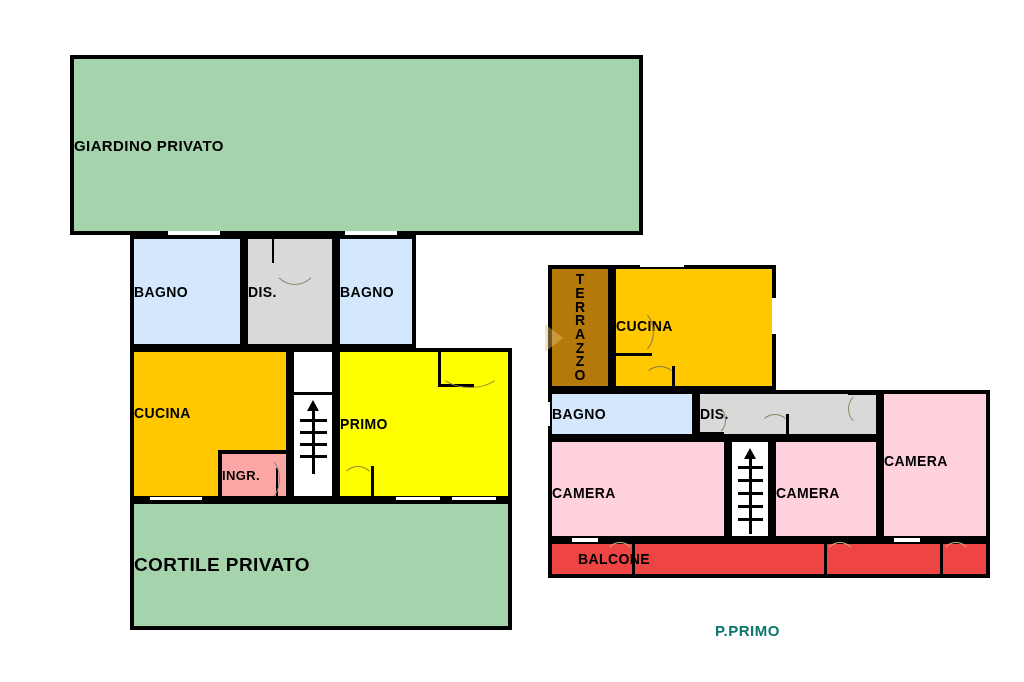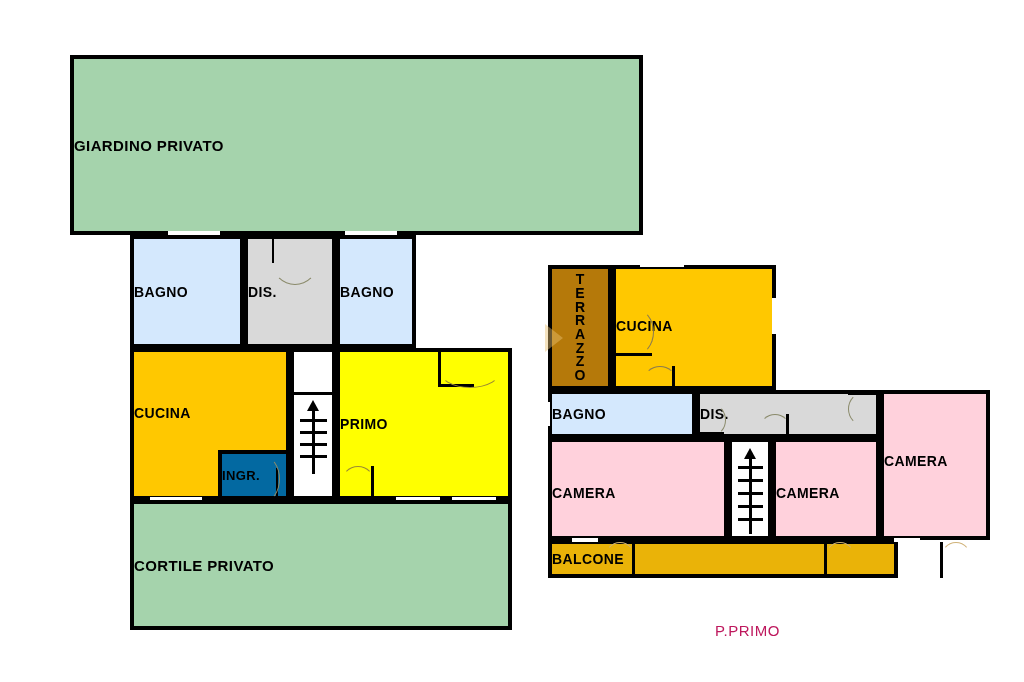--- a/index.html
+++ b/index.html
@@ -70,22 +70,22 @@
     position: absolute;
     background: #000000;
   }
   .arrowhead {
     position: absolute;
     width: 0;
     height: 0;
   }
   .floor-caption {
     position: absolute;
-    color: #be185d;
-    font-weight: 400;
+    color: #0f766e;
+    font-weight: 700;
     letter-spacing: 0.5px;
     white-space: nowrap;
   }
   .marker-tri {
     position: absolute;
     width: 0;
     height: 0;
     opacity: 0.45;
   }
   .win {
@@ -125,21 +125,21 @@
   <div class="swing" style="left:272px; top:239px; width:44px; height:44px; border-color:#8a8a6a; border-top-color:transparent; border-right-color:transparent; border-bottom-color:#8a8a6a; border-left-color:transparent; transform:rotate(0deg);"></div>
 
   <div class="room" style="left:336px; top:235px; width:80px; height:113px; background:#d4e8fd; border:4px solid #000;">
     <span class="room-label" style="font-size:14px;">BAGNO</span>
   </div>
 
   <div class="room" style="left:130px; top:348px; width:160px; height:152px; background:#ffc800; border:4px solid #000;">
     <span class="room-label" style="font-size:14px; margin-top:-22px;">CUCINA</span>
   </div>
 
-  <div class="room" style="left:218px; top:450px; width:72px; height:50px; background:#0369a1; border-top:4px solid #000; border-left:4px solid #000; border-right:4px solid #000; border-bottom:4px solid #000;">
+  <div class="room" style="left:218px; top:450px; width:72px; height:50px; background:#fca5a5; border-top:4px solid #000; border-left:4px solid #000; border-right:4px solid #000; border-bottom:4px solid #000;">
     <span class="room-label" style="font-size:13px;">INGR.</span>
   </div>
   <div class="doorleaf" style="left:276px; top:468px; width:2px; height:30px;"></div>
   <div class="swing" style="left:248px; top:456px; width:30px; height:44px; border-color:#8a8a6a; border-top-color:transparent; border-left-color:transparent; border-bottom-color:transparent; border-right-color:#8a8a6a;"></div>
 
   <div class="stair-box" style="left:290px; top:348px; width:46px; height:152px; background:#ffffff; border-left:4px solid #000; border-right:4px solid #000; border-bottom:4px solid #000; border-top:4px solid #000;"></div>
   <div class="wall" style="left:290px; top:392px; width:46px; height:3px;"></div>
 
   <div class="stair-arrow" style="left:312px; top:408px; width:2.5px; height:66px;"></div>
   <div class="arrowhead" style="left:307px; top:400px; border-left:6px solid transparent; border-right:6px solid transparent; border-bottom:11px solid #000;"></div>
@@ -158,21 +158,21 @@
 
   <div class="doorleaf" style="left:371px; top:466px; width:2.5px; height:32px;"></div>
   <div class="swing" style="left:341px; top:466px; width:32px; height:32px; border-color:#9a8a33; border-top-color:#9a8a33; border-left-color:transparent; border-bottom-color:transparent; border-right-color:transparent;"></div>
 
   <div class="win" style="left:396px; top:497px; width:44px; height:4px; background:#fff; border:none;"></div>
   <div class="win" style="left:452px; top:497px; width:44px; height:4px; background:#fff; border:none;"></div>
 
   <div class="win" style="left:150px; top:497px; width:52px; height:4px; background:#fff; border:none;"></div>
 
   <div class="room" style="left:130px; top:500px; width:382px; height:130px; background:#a5d3ac; border:4px solid #000;">
-    <span class="room-label" style="font-size:15px;">CORTILE PRIVATO</span>
+    <span class="room-label" style="font-size:19px;">CORTILE PRIVATO</span>
   </div>
 
   <div class="room" style="left:548px; top:265px; width:64px; height:125px; background:#b5790a; border:4px solid #000;"></div>
   <div class="vtext" style="left:568px; top:258px; width:24px; height:140px; font-size:14px;">
     <span>T</span>
     <span>E</span>
     <span>R</span>
     <span>R</span>
     <span>A</span>
     <span>Z</span>
@@ -222,21 +222,21 @@
   <div class="stair-tread" style="left:738px; top:518px; width:25px; height:2.5px;"></div>
 
   <div class="room" style="left:772px; top:438px; width:108px; height:102px; background:#ffd1dc; border:4px solid #000;">
     <span class="room-label" style="font-size:14px; margin-top:8px;">CAMERA</span>
   </div>
 
   <div class="room" style="left:880px; top:390px; width:110px; height:150px; background:#ffd1dc; border:4px solid #000;">
     <span class="room-label" style="font-size:14px; margin-top:-8px;">CAMERA</span>
   </div>
 
-  <div class="room" style="left:548px; top:540px; width:350px; height:38px; background:#eab308; border:4px solid #000;">
+  <div class="room" style="left:548px; top:540px; width:442px; height:38px; background:#ef4444; border:4px solid #000;padding-left:26px;">
     <span class="room-label" style="font-size:14px;">BALCONE</span>
   </div>
 
   <div class="doorleaf" style="left:632px; top:542px; width:2.5px; height:36px;"></div>
   <div class="swing" style="left:604px; top:542px; width:30px; height:34px; border-color:#d0b278; border-top-color:#d0b278; border-left-color:transparent; border-bottom-color:transparent; border-right-color:transparent;"></div>
   <div class="doorleaf" style="left:824px; top:542px; width:2.5px; height:36px;"></div>
   <div class="swing" style="left:824px; top:542px; width:30px; height:34px; border-color:#d0b278; border-top-color:#d0b278; border-left-color:transparent; border-bottom-color:transparent; border-right-color:transparent;"></div>
   <div class="doorleaf" style="left:940px; top:542px; width:2.5px; height:36px;"></div>
   <div class="swing" style="left:940px; top:542px; width:30px; height:34px; border-color:#d0b278; border-top-color:#d0b278; border-left-color:transparent; border-bottom-color:transparent; border-right-color:transparent;"></div>
 

